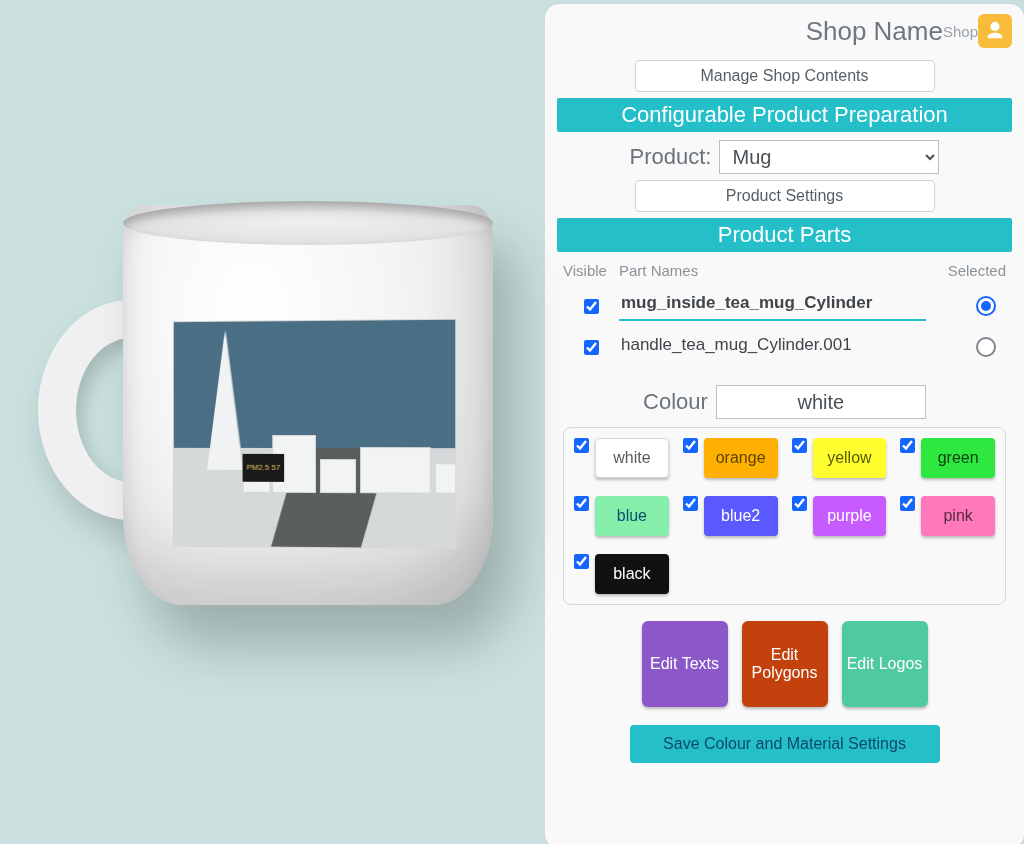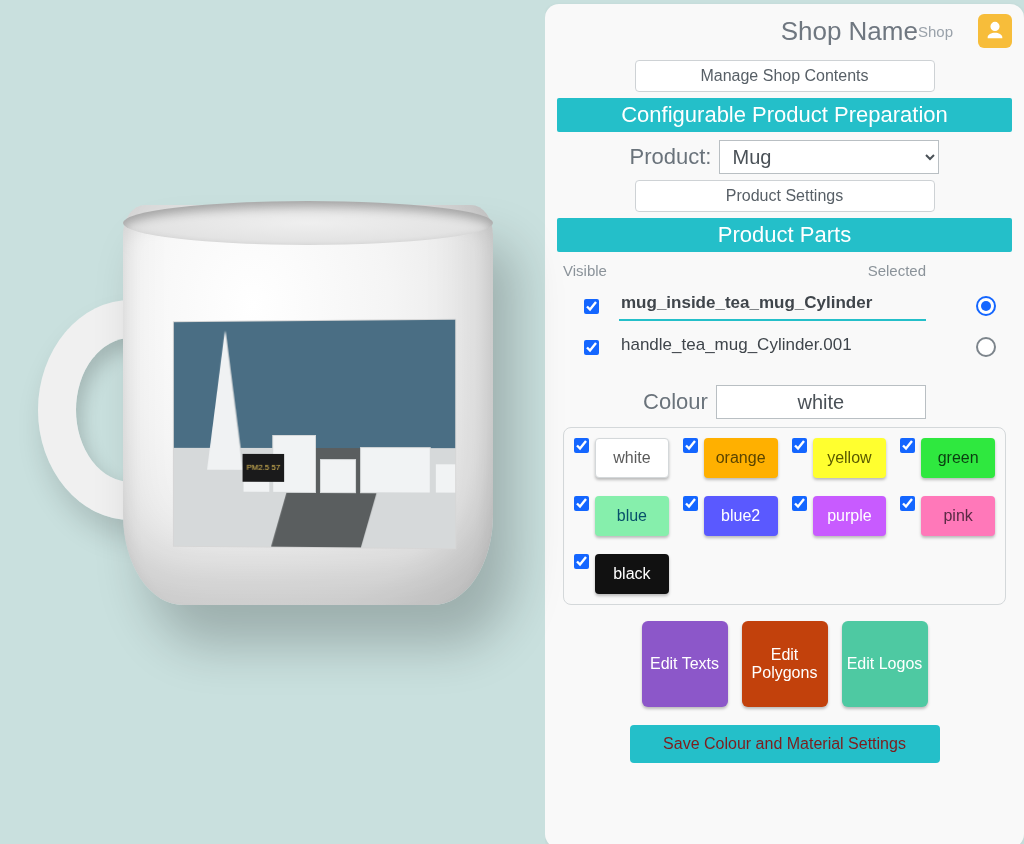--- a/index.html
+++ b/index.html
@@ -85,21 +85,21 @@
     color: #636d76;
     overflow: hidden;
   }
   .header {
     display: flex; align-items: center; justify-content: space-between;
     padding-bottom: 6px;
   }
   .header h1 {
     flex: 1; text-align: right; font-weight: 400; font-size: 26px; color: #6f7780;
   }
-  .header .shoplink { color:#9aa2aa; font-size:15px; margin-right:25px; cursor:pointer; }
+  .header .shoplink { color:#9aa2aa; font-size:15px; margin-right:0; cursor:pointer; }
   .avatar {
     width: 34px; height: 34px; border-radius: 6px; background:#f7bd3a;
     display:flex; align-items:center; justify-content:center;
   }
   .avatar svg { width:22px; height:22px; fill:#fff; }
   .btn {
     display:block; margin:6px auto; padding:6px 0; width: 300px;
     background:#fff; border:1px solid #ced2d5; border-radius:4px;
     text-align:center; font-size:16px; color:#575f66; cursor:pointer;
   }
@@ -150,21 +150,21 @@
     font-size:16px; box-shadow:0 2px 3px rgba(0,0,0,.25); cursor:pointer;
   }
   .edit-row { display:flex; justify-content:center; gap:14px; margin-top:16px; }
   .edit-btn {
     width:86px; height:86px; border:none; border-radius:6px; color:#fff; font-size:16px;
     display:flex; align-items:center; justify-content:center; text-align:center; cursor:pointer;
     box-shadow:0 2px 3px rgba(0,0,0,.25);
   }
   .save-btn {
     display:block; margin:18px auto 0 auto; width:310px; padding:10px 0;
-    background:#24bfc9; color:#7f1d1d; border:none; border-radius:4px; font-size:16px; cursor:pointer;
+    background:#24bfc9; color:#0c4a6e; border:none; border-radius:4px; font-size:16px; cursor:pointer;
   }
 </style>
 </head>
 <body>
 
 <div class="preview">
   <div class="mug">
     <div class="mug-handle"></div>
     <div class="mug-body"></div>
     <div class="mug-top"></div>
@@ -208,20 +208,21 @@
     </select>
   </div>
 
   <button class="btn">Product Settings</button>
 
   <div class="bar">Product Parts</div>
 
   <div class="parts">
     <div class="parts-head">
       <div>Visible</div>
+      <div>Part Names</div>
       <div class="sel">Selected</div>
     </div>
     <div id="parts-body">
         <div class="part-row active">
           <div class="vis">
             <input type="checkbox" checked="" style="">
           </div>
           <div class="name">mug_inside_tea_mug_Cylinder</div>
           <div class="sel">
             <span class="radio checked"></span>

